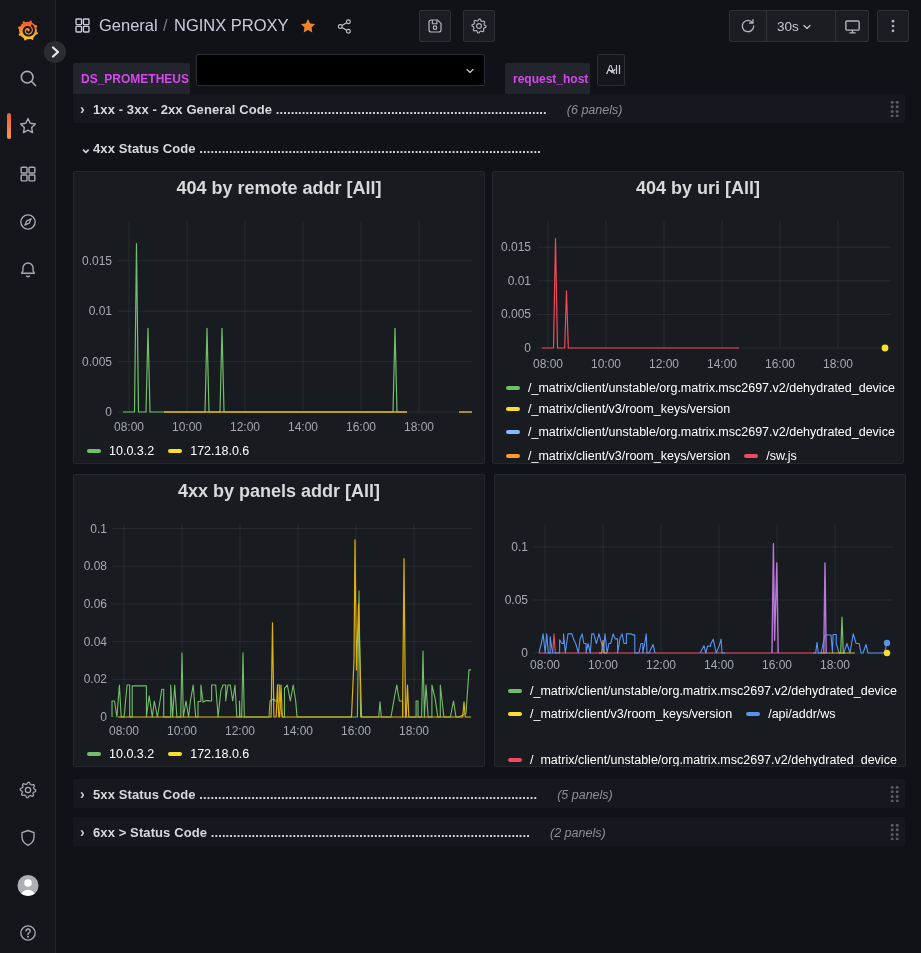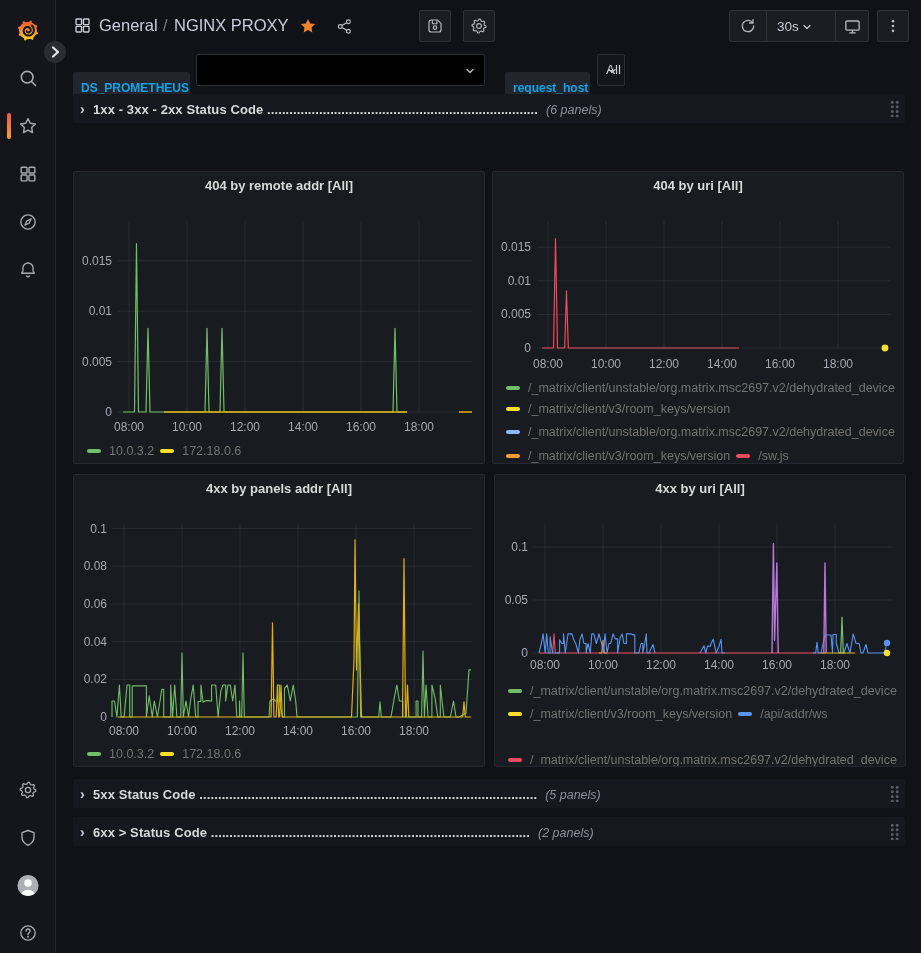--- a/index.html
+++ b/index.html
@@ -14,40 +14,40 @@
 .expander { position:absolute; left:44px; top:41px; width:22px; height:22px; border-radius:50%;
   background:#2b2c32; z-index:5; }
 .topnav { position:absolute; left:56px; top:0; right:0; height:52px; }
 .ic { position:absolute; line-height:0; }
 .crumb { position:absolute; top:16px; font-size:16.5px; font-weight:400; color:#ccccdc; white-space:nowrap; }
 .crumbsep { position:absolute; top:17px; font-size:16px; color:#7b7e87; }
 .tbtn { position:absolute; top:10px; height:32px; background:#1b1d23; border:1px solid #2f3137;
   border-radius:2px; display:flex; align-items:center; justify-content:center; }
 .ttxt { position:absolute; top:8px; font-size:13.5px; color:#c7c8d1; white-space:nowrap; }
 .tdiv { position:absolute; top:0; width:1px; height:30px; background:#2f3137; }
-.vlabel { position:absolute; top:72px; height:32px; background:#22252b; border-radius:2px;
-  color:#0ea5e9; font-size:12px; font-weight:700; line-height:32px; padding-left:8px; }
+.vlabel { position:absolute; top:63px; height:32px; background:#22252b; border-radius:2px;
+  color:#d946ef; font-size:12px; font-weight:700; line-height:32px; padding-left:8px; }
 .vselect { position:absolute; top:54px; height:32px; background:#000; border:1px solid #2c2e33;
   border-radius:2px; }
 .vall { position:absolute; top:54px; height:32px; background:#15161c; border:1px solid #2c2e33;
   border-radius:2px; color:#ccccdc; font-size:13.5px; line-height:30px; padding-left:8px; }
 .rowh { position:absolute; left:73px; width:832px; height:29px; line-height:29px; white-space:nowrap;
   overflow:hidden; border-radius:2px; }
 .rchev { display:inline-block; width:13px; color:#ccccdc; font-size:14px; margin-left:7px; font-weight:700; text-align:left; }
 .rtitle { color:#d8d9da; font-size:13px; font-weight:700; letter-spacing:0.1px; }
-.rpanels { color:#8d8f98; font-size:12.5px; font-style:italic; margin-left:8px; }
+.rpanels { color:#8d8f98; font-size:12.5px; font-style:italic; margin-left:20px; }
 .rdrag { position:absolute; right:5px; top:6px; line-height:0; }
 .panel { position:absolute; width:412px; height:293px; background:#181b1f;
   border:1px solid #25272e; border-radius:2px; overflow:hidden; }
 .ptitle { position:absolute; top:6px; left:0; right:0; text-align:center; color:#d8d9da;
-  font-size:13px; font-weight:700; }
+  font-size:18px; font-weight:700; }
 .lrow { position:absolute; left:13px; right:4px; height:17px; white-space:nowrap; overflow:hidden;
   display:flex; align-items:center; }
 .sw { display:inline-block; width:14px; height:4px; border-radius:2px; margin-right:8px; flex:none; }
-.lt { color:#737373; font-size:12.5px; margin-right:6px; }
+.lt { color:#ffffff; font-size:12.5px; margin-right:14px; }
 svg { display:block; }
 </style></head>
 <body>
 <div id="page">
 
 <div class="sidebar">
   <span class="sbi" style="top:19px">
         <svg width="23" height="23" viewBox="0 0 24 24" fill="none">
           <defs>
             <linearGradient id="gl" x1="0" y1="1" x2="0" y2="0">
@@ -208,32 +208,33 @@
       </span>
 </div>
 <div class="vlabel" style="left:505px;width:85px">request_host</div>
 <div class="vall" style="left:597px;width:28px"><span>All</span>
    <span style="position:absolute;right:6px;top:10px">
         <svg width="12" height="12" viewBox="0 0 24 24">
           <path d="M6 9 L12 15 L18 9" stroke="#c7c8ce" stroke-width="2.4" fill="none" stroke-linecap="round" stroke-linejoin="round"></path>
         </svg>
       </span>
 </div>
-<div class="rowh" style="top:94px;background:#17181f;"><span class="rchev">›</span><span class="rtitle">1xx - 3xx - 2xx Status Code .........................................................................</span><span class="rpanels">(6 panels)</span><span class="rdrag">
+<div class="rowh" style="top:94px;background:#17181f;"><span class="rchev">›</span><span class="rtitle">1xx - 3xx - 2xx General Code .........................................................................</span><span class="rpanels">(6 panels)</span><span class="rdrag">
         <svg width="10" height="17" viewBox="0 0 10 17">
           <circle cx="2.2" cy="2.2" r="1.5" fill="#575b63"></circle>
           <circle cx="7.2" cy="2.2" r="1.5" fill="#575b63"></circle>
           <circle cx="2.2" cy="6.8" r="1.5" fill="#575b63"></circle>
           <circle cx="7.2" cy="6.8" r="1.5" fill="#575b63"></circle>
           <circle cx="2.2" cy="11.399999999999999" r="1.5" fill="#575b63"></circle>
           <circle cx="7.2" cy="11.399999999999999" r="1.5" fill="#575b63"></circle>
           <circle cx="2.2" cy="16.0" r="1.5" fill="#575b63"></circle>
           <circle cx="7.2" cy="16.0" r="1.5" fill="#575b63"></circle>
         </svg>
       </span></div>
+    <div class="rowh" style="top:133px;"><span class="rchev">⌄</span><span class="rtitle">4xx Status Code ............................................................................................</span></div>
     <div class="rowh" style="top:779px;background:#17181f;"><span class="rchev">›</span><span class="rtitle">5xx Status Code ...........................................................................................</span><span class="rpanels">(5 panels)</span><span class="rdrag">
         <svg width="10" height="17" viewBox="0 0 10 17">
           <circle cx="2.2" cy="2.2" r="1.5" fill="#575b63"></circle>
           <circle cx="7.2" cy="2.2" r="1.5" fill="#575b63"></circle>
           <circle cx="2.2" cy="6.8" r="1.5" fill="#575b63"></circle>
           <circle cx="7.2" cy="6.8" r="1.5" fill="#575b63"></circle>
           <circle cx="2.2" cy="11.399999999999999" r="1.5" fill="#575b63"></circle>
           <circle cx="7.2" cy="11.399999999999999" r="1.5" fill="#575b63"></circle>
           <circle cx="2.2" cy="16.0" r="1.5" fill="#575b63"></circle>
           <circle cx="7.2" cy="16.0" r="1.5" fill="#575b63"></circle>
@@ -361,21 +362,20 @@
         <polyline points="44.0,242.0 197.1,242.0 198.5,147.8 199.9,242.0 202.2,242.0 203.5,210.0 204.8,242.0 205.7,242.0 207.0,210.0 208.3,242.0 277.5,242.0 280.0,185.4 281.0,64.8 282.5,194.9 284.5,128.9 287.5,242.0 328.5,242.0 330.0,83.7 331.5,242.0 332.2,242.0 333.5,210.0 334.8,242.0 386.0,242.0 388.7,242.0 390.0,226.9 391.3,242.0 397.0,242.0" fill="none" stroke="#e0b010" stroke-width="1.2" stroke-linejoin="round"></polyline>
       </svg>
       <div class="lrow" style="top:270px">
         <span class="sw" style="background:#73bf69"></span>
         <span class="lt">10.0.3.2</span>
         <span class="sw" style="background:#fade2a"></span>
         <span class="lt">172.18.0.6</span>
       </div>
     </div>
     <div class="panel" style="left:494px;top:474px">
-      <div class="ptitle">4xx by uri [All]</div>
       <svg width="412" height="293" style="position:absolute;left:0;top:0">
         <line x1="38" y1="72.0" x2="398" y2="72.0" stroke="rgba(204,212,224,0.09)" stroke-width="1"></line>
         <line x1="38" y1="125.0" x2="398" y2="125.0" stroke="rgba(204,212,224,0.09)" stroke-width="1"></line>
         <line x1="38" y1="178.0" x2="398" y2="178.0" stroke="rgba(204,212,224,0.09)" stroke-width="1"></line>
         <line x1="50" y1="49" x2="50" y2="178" stroke="rgba(204,212,224,0.09)" stroke-width="1"></line>
         <line x1="108" y1="49" x2="108" y2="178" stroke="rgba(204,212,224,0.09)" stroke-width="1"></line>
         <line x1="166" y1="49" x2="166" y2="178" stroke="rgba(204,212,224,0.09)" stroke-width="1"></line>
         <line x1="224" y1="49" x2="224" y2="178" stroke="rgba(204,212,224,0.09)" stroke-width="1"></line>
         <line x1="282" y1="49" x2="282" y2="178" stroke="rgba(204,212,224,0.09)" stroke-width="1"></line>
         <line x1="340" y1="49" x2="340" y2="178" stroke="rgba(204,212,224,0.09)" stroke-width="1"></line>

